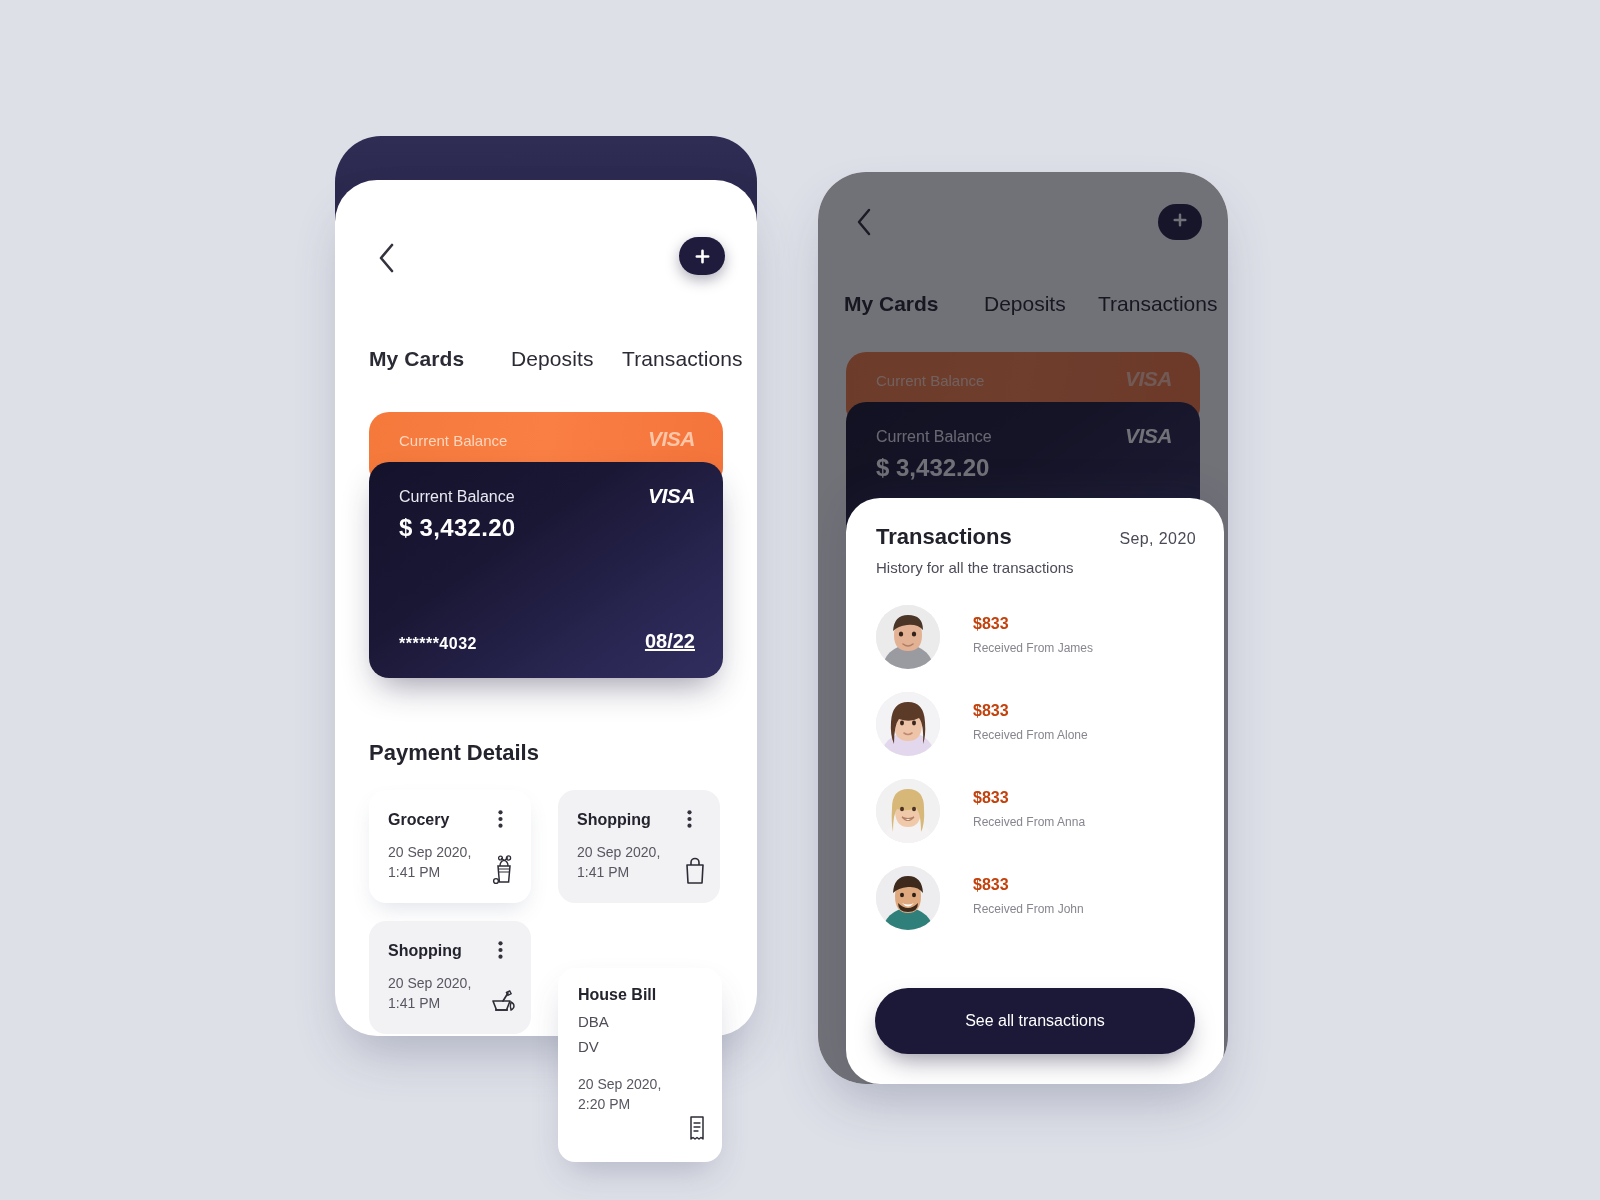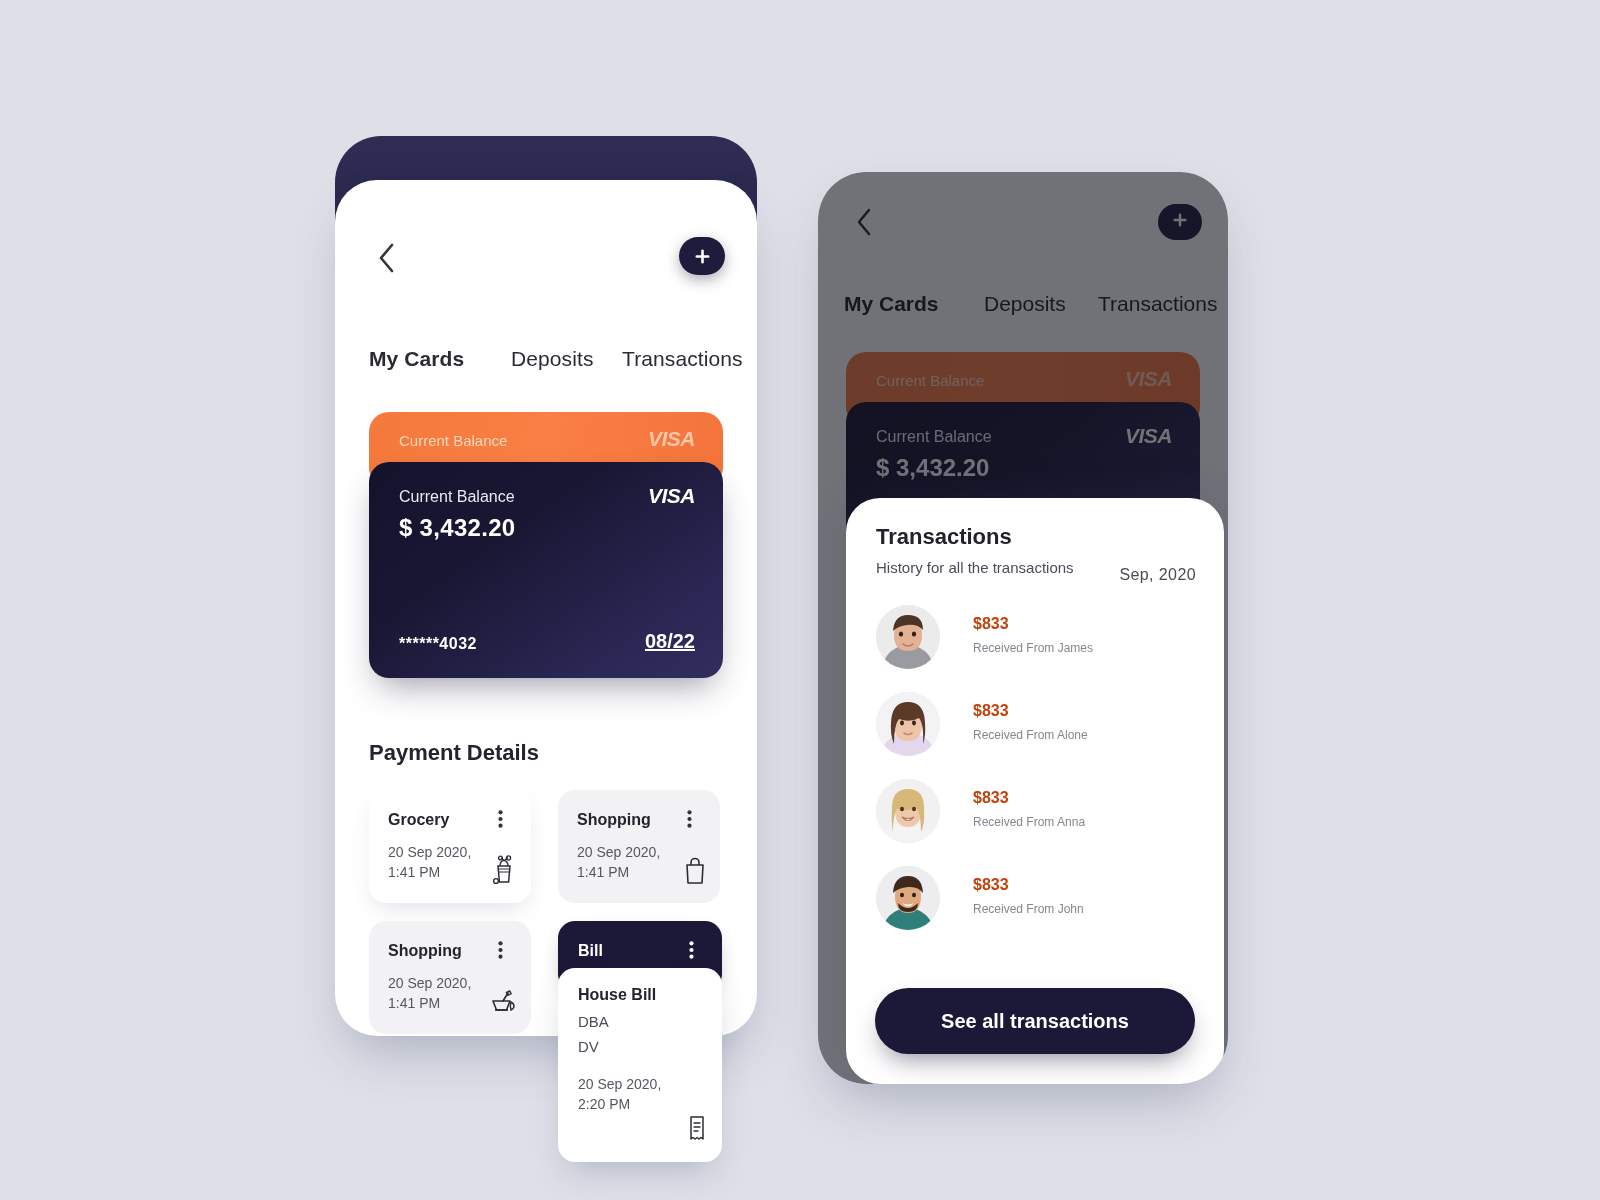--- a/index.html
+++ b/index.html
@@ -178,34 +178,34 @@
   .p2-card-dark .cb-amount{position:absolute;left:30px;top:52px;font-size:24px;font-weight:bold;color:#fff;}
   .p2-card-dark .visa{position:absolute;right:28px;top:22px;}
 
   
   .sheet{
     position:absolute;left:28px;top:326px;width:378px;height:586px;
     background:#ffffff;border-radius:34px;
     box-shadow:0 -4px 40px -6px rgba(50,55,85,0.22);
   }
   .sheet-title{position:absolute;left:30px;top:26px;font-size:22px;font-weight:bold;color:#22222c;}
-  .sheet-month{position:absolute;right:28px;top:32px;font-size:16px;color:#4a4a56;letter-spacing:.4px;margin-top:36px;}
+  .sheet-month{position:absolute;right:28px;top:32px;font-size:16px;color:#4a4a56;letter-spacing:.4px;}
   .sheet-sub{position:absolute;left:30px;top:61px;font-size:15px;color:#4c4c58;}
   .tx-list{position:absolute;left:30px;top:107px;width:320px;}
   .tx-row{position:relative;height:74px;margin-bottom:13px;cursor:pointer;}
   .avatar{
     position:absolute;left:0;top:0;width:64px;height:64px;border-radius:50%;
     overflow:hidden;background:#ececed;
   }
   .avatar svg{display:block;}
   .tx-amount{position:absolute;left:97px;top:10px;font-size:16px;font-weight:bold;color:#c2410c;}
   .tx-from{position:absolute;left:97px;top:36px;font-size:12px;color:#86868f;}
   .see-all{
     position:absolute;left:29px;bottom:30px;width:320px;height:66px;border-radius:33px;
-    background:#1b1838;color:#ffffff;font-size:20px;font-weight:bold;
+    background:#1b1838;color:#ffffff;font-size:16px;font-weight:normal;
     display:flex;align-items:center;justify-content:center;cursor:pointer;border:none;
     font-family:"Liberation Sans", sans-serif;
     box-shadow:0 12px 26px -8px rgba(27,24,56,0.5);
   }
   .p2-frame-edge{
     position:absolute;left:0;top:0;width:410px;height:912px;border-radius:48px;
     border:0 solid transparent;pointer-events:none;
   }
 </style>
 </head>
@@ -319,30 +319,20 @@
               <path d="M4 13 h17 l-3.5 9 h-10 z" fill="none" stroke="#2c2c36" stroke-width="1.6" stroke-linejoin="round"></path>
               <path d="M6 22 h13" stroke="#2c2c36" stroke-width="1.6"></path>
               <path d="M14 13 l5-8" stroke="#2c2c36" stroke-width="1.7" stroke-linecap="round"></path>
               <path d="M17.5 4.5 l3.2-1.6 1.4 2.8 -3.2 1.6 z" fill="none" stroke="#2c2c36" stroke-width="1.4"></path>
               <path d="M22 14 c4 2 4 6 0 8 -1-3 -1-5 0-8 z" fill="none" stroke="#2c2c36" stroke-width="1.4"></path>
             </svg>
           </div>
         </div>
       </div>
 
-      <div class="bill-card">
-        <div class="tile-name">Bill</div>
-        <div class="tile-dots">
-          <svg width="5" height="18" viewBox="0 0 5 18">
-              <circle cx="2.5" cy="2.3" r="2.1" fill="#ffffff"></circle>
-              <circle cx="2.5" cy="9" r="2.1" fill="#ffffff"></circle>
-              <circle cx="2.5" cy="15.7" r="2.1" fill="#ffffff"></circle>
-            </svg>
-        </div>
-      </div>
 
       <div class="bill-pop">
         <div class="bp-title">House Bill</div>
         <div class="bp-l1">DBA</div>
         <div class="bp-l2">DV</div>
         <div class="bp-date"><span>20 Sep 2020,</span><br><span>2:20 PM</span></div>
         <div class="bp-icon">
           <svg width="22" height="30" viewBox="0 0 22 30">
             <path d="M5 3 h12 v22 l-2-1.5 -2 1.5 -2-1.5 -2 1.5 -2-1.5 -2 1.5 z" fill="none" stroke="#2c2c36" stroke-width="1.5" stroke-linejoin="round"></path>
             <path d="M8 9 h6 M8 13 h6 M8 17 h4" stroke="#2c2c36" stroke-width="1.3" stroke-linecap="round"></path>

